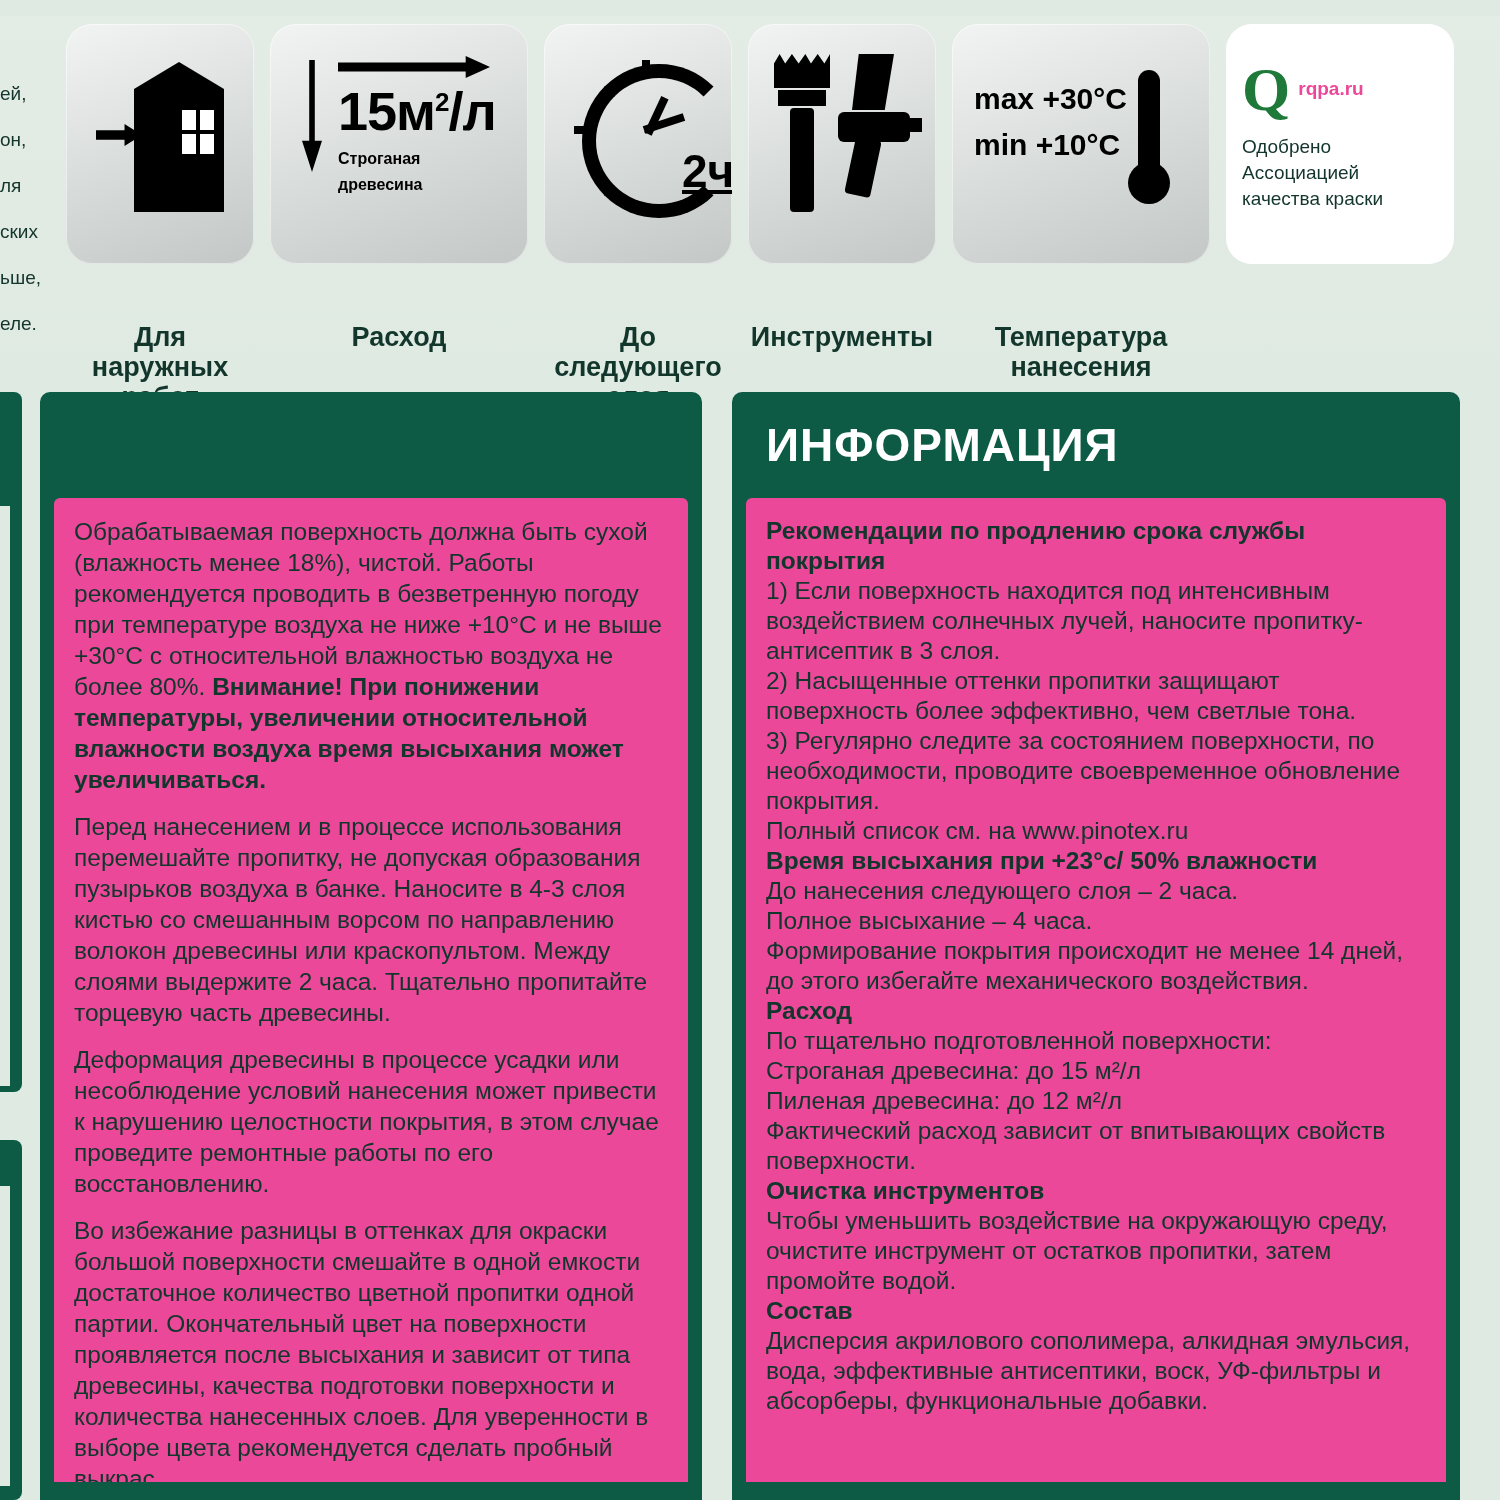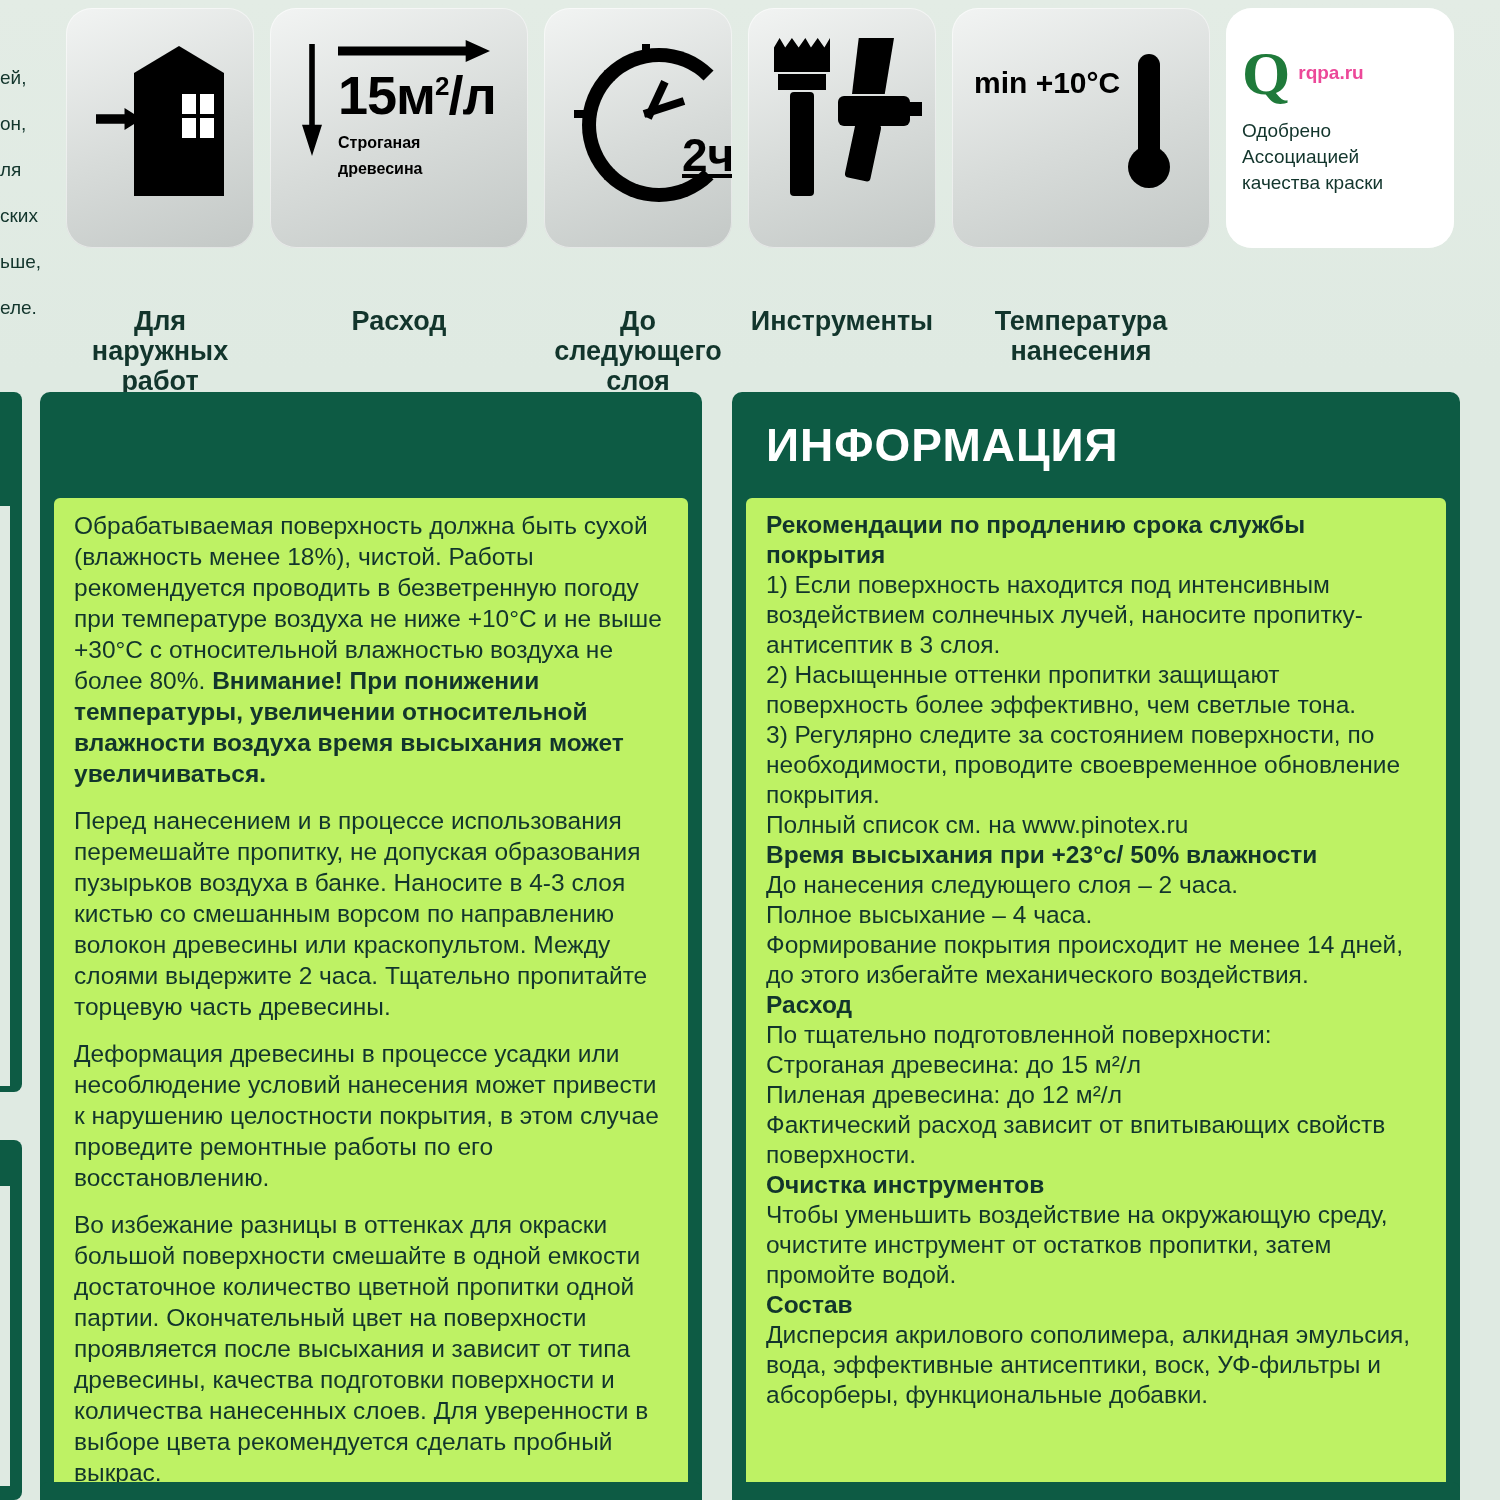--- a/index.html
+++ b/index.html
@@ -6,21 +6,21 @@
   body{
     width:1500px;height:1500px;
     background:#dfeae2;
     font-family:"Liberation Sans", sans-serif;
     color:#0d2b24;
     overflow:hidden;
     position:relative;
   }
   
   .icon-strip{
-    position:absolute;left:0;top:0;width:1500px;height:370px;
+    position:absolute;left:0;top:16px;width:1500px;height:370px;
     background:linear-gradient(180deg,#e3ece5 0%,#dfeae2 100%);
   }
   .left-text{
     position:absolute;left:0;top:55px;width:56px;
     font-size:19px;line-height:46px;color:#12352c;
     text-align:left;
   }
   .left-text div{white-space:nowrap;}
   .tiles{
     position:absolute;left:66px;top:8px;
@@ -117,22 +117,22 @@
     border-radius:10px;
   }
   #panel-application{left:40px;top:392px;width:662px;height:1118px;}
   #panel-information{left:732px;top:392px;width:728px;height:1118px;}
   .panel-title{
     position:absolute;left:34px;top:26px;
     font-size:46px;font-weight:bold;color:#ffffff;letter-spacing:1px;
   }
   .panel-body{
     position:absolute;left:14px;top:106px;right:14px;bottom:14px;
-    background:#bef264;border-radius:6px;
-    padding:12px 20px 10px 20px;
+    background:#ec4899;border-radius:6px;
+    padding:18px 20px 10px 20px;
     box-sizing:border-box;
     overflow:hidden;
   }
   .panel-body p{margin:0 0 16px 0;font-size:24.5px;line-height:31px;color:#12352c;}
   #panel-information .panel-body p{margin:0;font-size:24.5px;line-height:30px;}
   .b{font-weight:bold;}
   .head{font-weight:bold;}
   
   .edge-left-top{
     position:absolute;left:0;top:392px;width:22px;height:700px;background:#0d5b44;border-radius:0 8px 8px 0;
@@ -226,20 +226,21 @@
               <div class="noz"></div>
           </div>
         </div>
       </div>
       <div class="caption">Инструменты</div>
     </div>
 
     <div class="cap-wrap">
       <div class="tile temp">
         <div class="temp-i">
+          <div class="ln">max +30°C</div>
           <div class="ln">min +10°C</div>
           <div class="therm">
               <div class="tube"></div>
               <div class="bulb"></div>
             </div>
         </div>
       </div>
       <div class="caption">Температура нанесения</div>
     </div>
 

